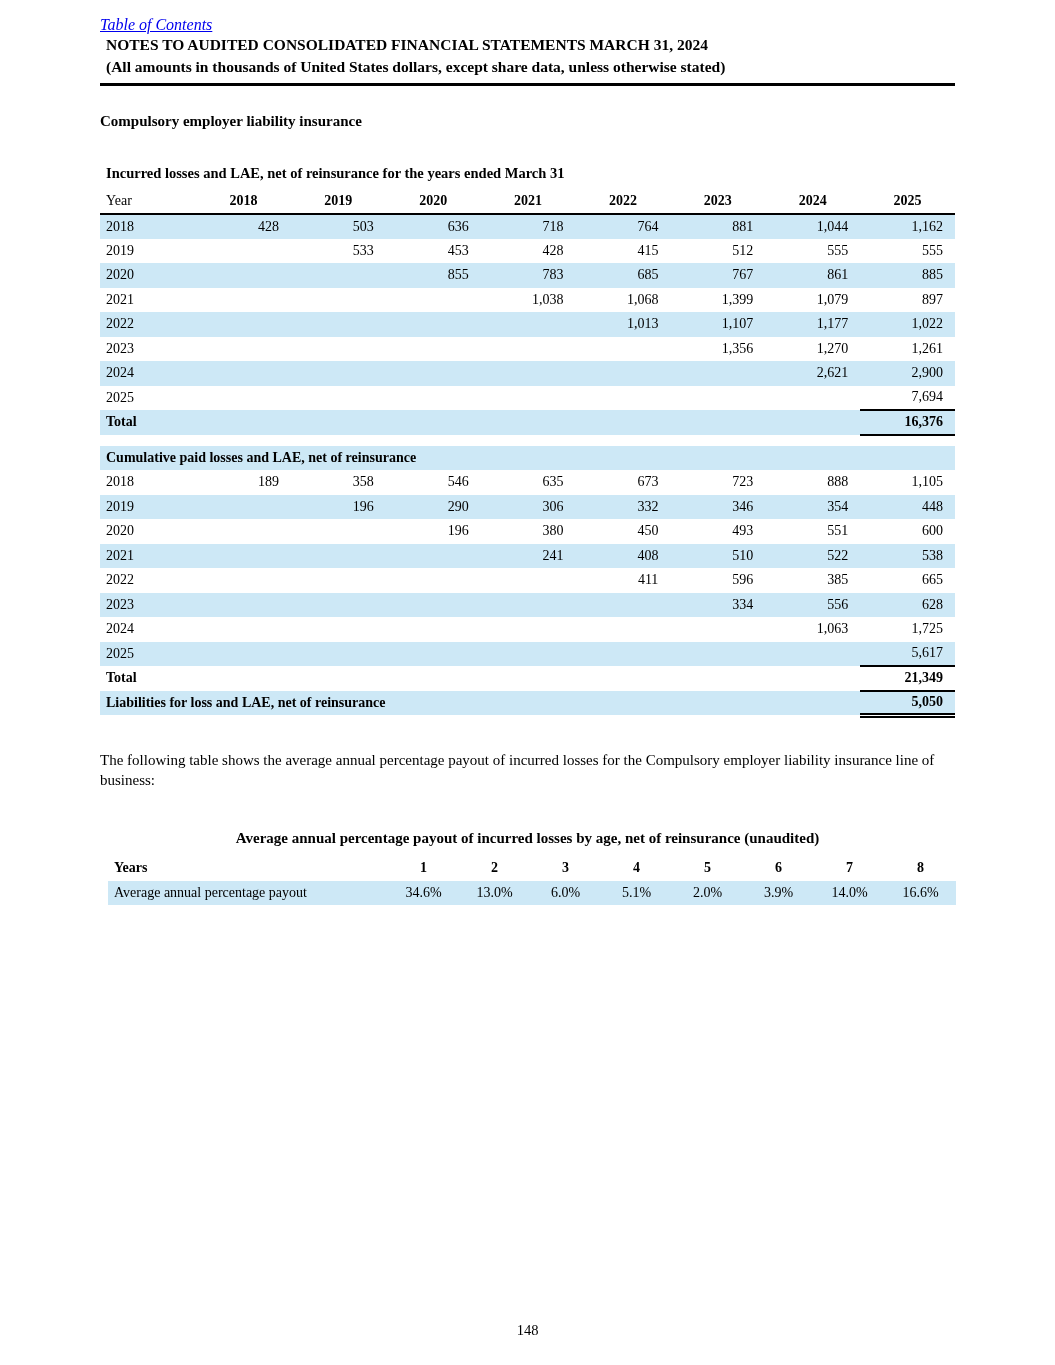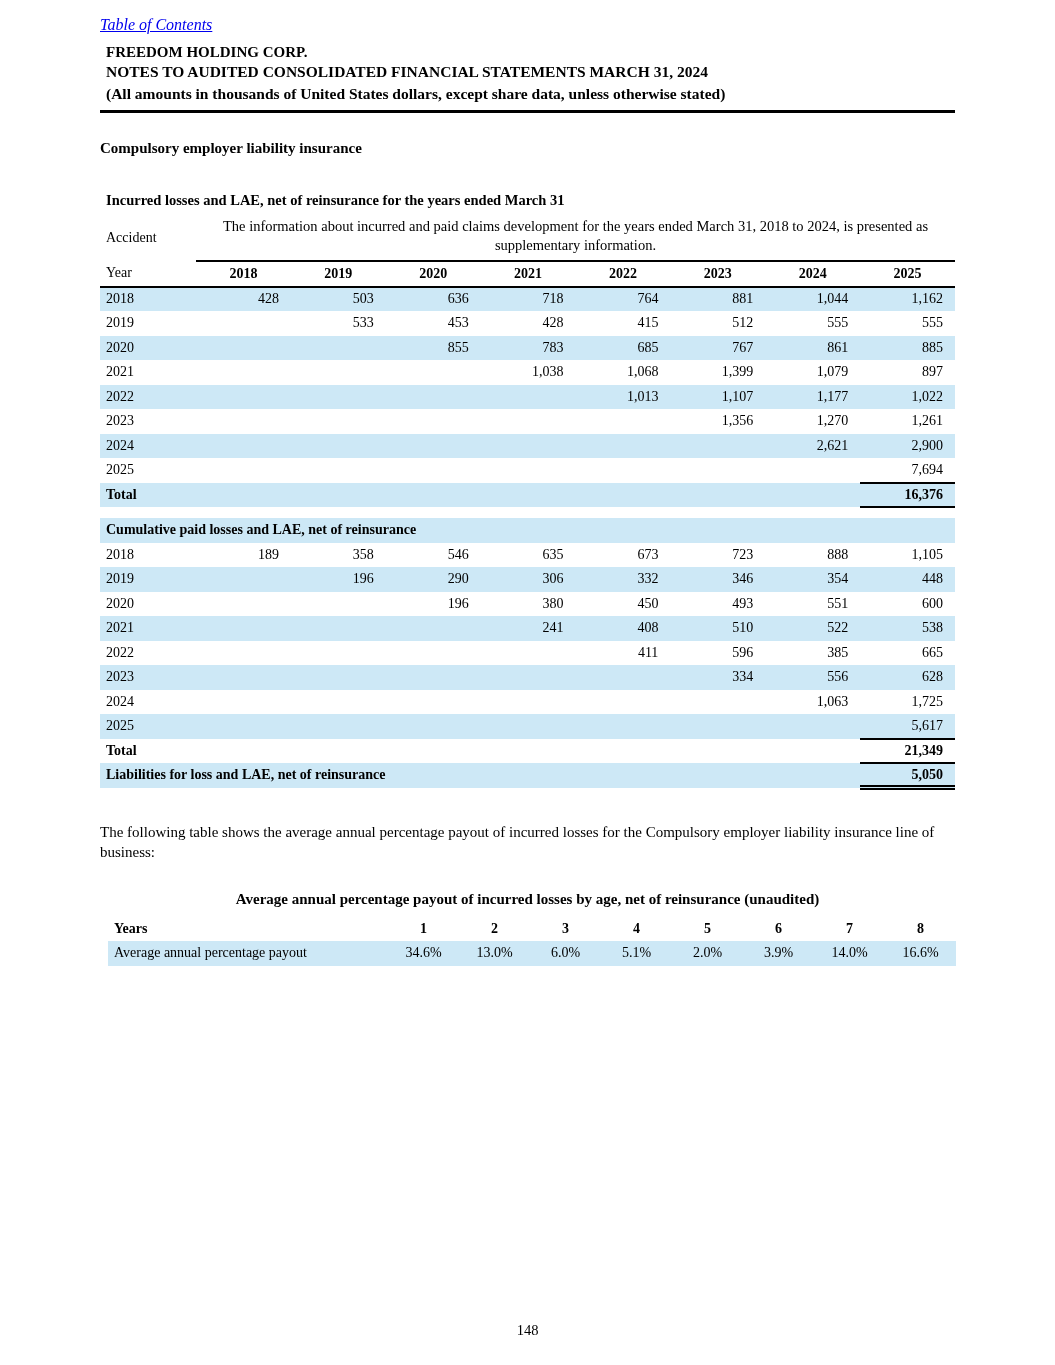--- a/index.html
+++ b/index.html
@@ -31,37 +31,36 @@
   tr.year-row td { border-bottom:2.5px solid var(--ink); font-weight:bold; text-align:center; height:26px; }
   tr.year-row td.label-cell { font-weight:normal; text-align:left; }
   tr.total-row td { font-weight:bold; }
   .rule-top { border-top:2px solid var(--ink); }
   .rule-bottom { border-bottom:2px solid var(--ink); }
   .rule-double { border-bottom:5px double var(--ink); }
   table.paid { margin-top:10px; }
   tr.band td { background:var(--row-highlight); font-weight:bold; }
 
   .body-para { margin-top:32px; font-size:15px; line-height:1.35; }
-  .payout-title { margin-top:28px; text-align:center; font-weight:bold; font-size:15px; }
+  .payout-title { margin-top:40px; text-align:center; font-weight:bold; font-size:15px; }
   table.payout { width:848px; border-collapse:collapse; table-layout:fixed; font-size:14px; margin-top:9px;margin-left:8px; }
   table.payout col.plab { width:280px; }
   table.payout td { height:24.5px; vertical-align:middle; }
   table.payout .ctr { text-align:center; }
   tr.payout-head td { font-weight:bold; }
 
   .page-number { position:absolute; left:0; right:0; top:1322px; text-align:center; font-size:14.5px; }
 </style>
 </head>
 <body>
 
 <div class="content">
 
   <a class="toc-link" href="#">Table of Contents</a>
 
-  <div class="company">FREEDOM HOLDING CORP.</div>
 
   <div class="notes">
     <div>NOTES TO AUDITED CONSOLIDATED FINANCIAL STATEMENTS MARCH 31, 2024</div>
     <div>(All amounts in thousands of United States dollars, except share data, unless otherwise stated)</div>
   </div>
   <div class="rule"></div>
 
   <div class="section-title">Compulsory employer liability insurance</div>
 
   <div class="table-title">Incurred losses and LAE, net of reinsurance for the years ended March 31</div>
@@ -72,24 +71,20 @@
         <col>
         <col>
         <col>
         <col>
         <col>
         <col>
         <col>
         <col>
     </colgroup>
     <thead>
-      <tr>
-        <td class="label-cell accident-cell">Accident</td>
-        <td class="span-note" colspan="8">The information about incurred and paid claims development for the years ended March 31, 2018 to 2024, is presented as supplementary information.</td>
-      </tr>
       <tr class="year-row">
         <td class="label-cell">Year</td>
         <td>2018</td>
         <td>2019</td>
         <td>2020</td>
         <td>2021</td>
         <td>2022</td>
         <td>2023</td>
         <td>2024</td>
         <td>2025</td>

